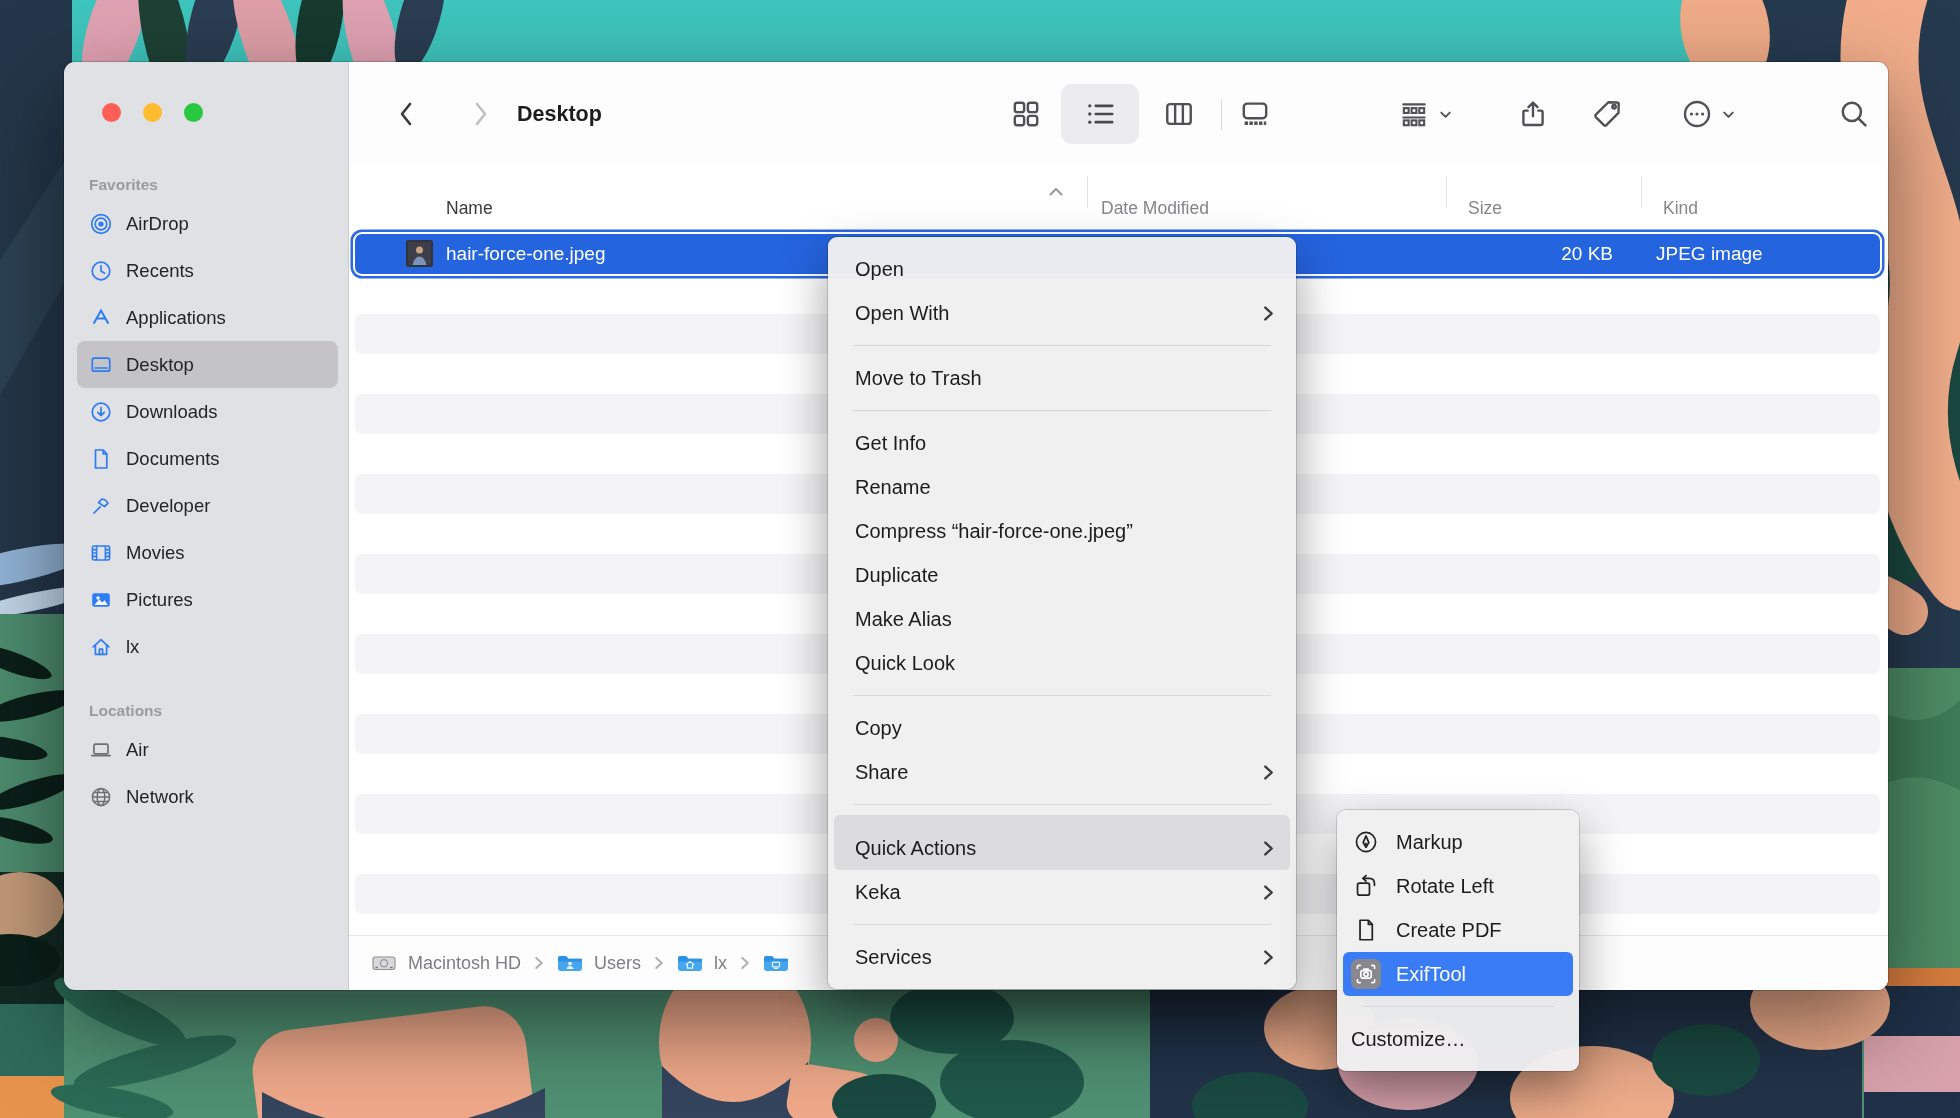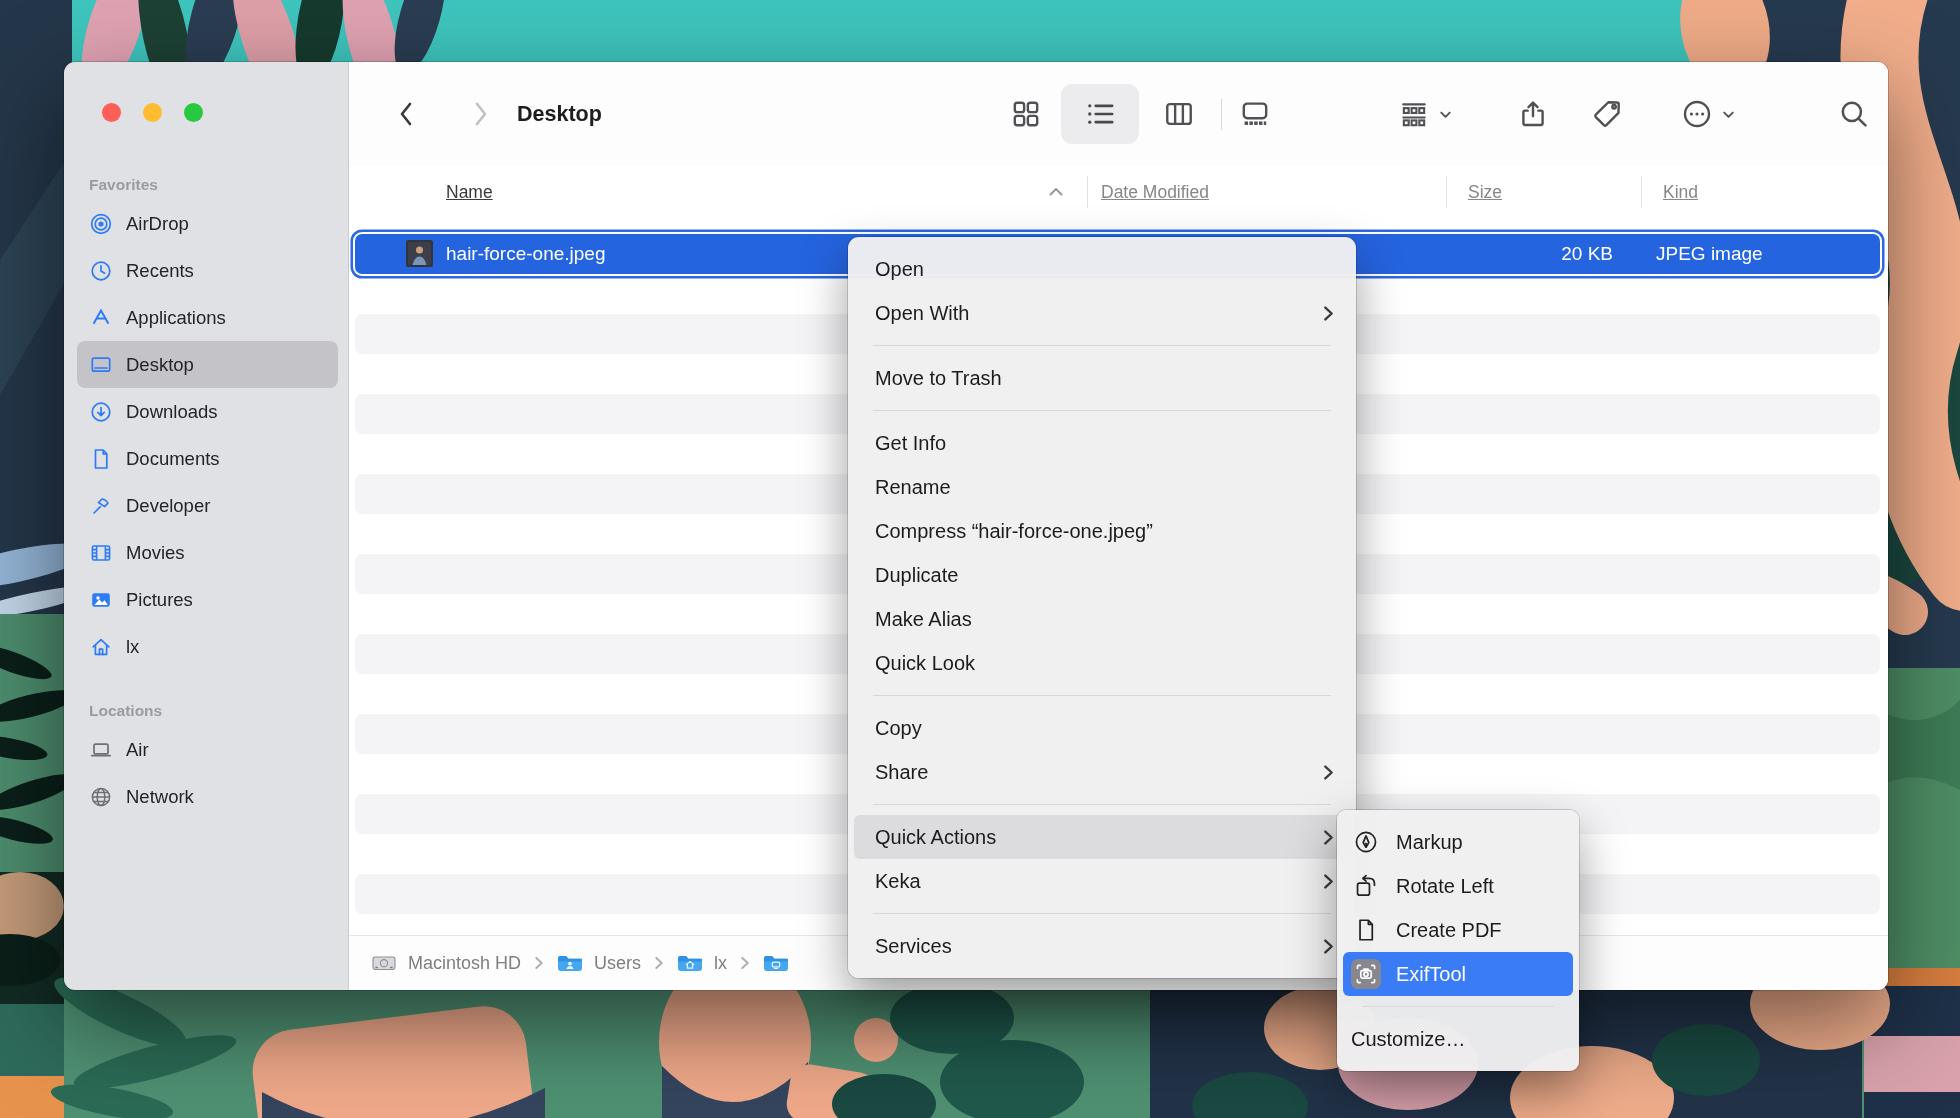--- a/index.html
+++ b/index.html
@@ -32,21 +32,21 @@
   
   .toolbar{position:absolute;left:0;top:0;right:0;height:104px;background:#FDFDFD;border-bottom:1px solid #E8E8EA;}
   .tb{position:absolute;top:0;height:104px;display:flex;align-items:center;justify-content:center;}
   .tb svg{flex:none;}
   .win-title{position:absolute;left:168px;top:0;line-height:104px;font-size:21.5px;font-weight:700;color:#1d1d1f;}
   .seg-sel{position:absolute;left:712px;top:22px;width:78px;height:60px;background:#ECECEE;border-radius:11px;}
   .tb-divider{position:absolute;left:872px;top:37px;width:1px;height:31px;background:#D9D9DB;}
 
   
   .colheader{position:absolute;top:104px;left:0;right:0;height:52px;background:#fff;border-bottom:1px solid #E4E4E6;}
-  .ch-label{position:absolute;top:0;line-height:52px;font-size:17.5px;color:#86868B;white-space:nowrap;text-decoration:underline;}
+  .ch-label{position:absolute;top:16px;line-height:52px;font-size:17.5px;color:#86868B;white-space:nowrap;}
   .ch-label.first{color:#3A3A3E;}
   .ch-div{position:absolute;top:10px;width:1px;height:32px;background:#E2E2E4;}
   .sort-caret{position:absolute;left:697px;top:17px;}
 
   
   .list{position:absolute;top:156px;left:0;right:0;bottom:54px;overflow:hidden;padding-top:16px;background:#fff;}
   .row{height:40px;margin:0 8px 0 6px;border-radius:7px;position:relative;}
   .row.stripe{background:#F4F4F6;}
   .row.selected{background:#2564DF;box-shadow:0 0 0 2px #fff,0 0 0 4.5px #2A69E2;}
   .f-icon{position:absolute;left:51px;top:6px;width:27px;height:27px;}
@@ -60,25 +60,25 @@
   .pathbar{position:absolute;left:0;right:0;bottom:0;height:54px;background:#FDFDFD;border-top:1px solid #E7E7E9;
            display:flex;align-items:center;padding-left:22px;}
   .pb-item{display:flex;align-items:center;}
   .pb-icon{width:26px;height:24px;margin-right:11px;}
   .pb-label{font-size:18px;color:#7E7E83;white-space:nowrap;}
   .pb-sep{margin:0 13px;width:10px;height:14px;color:#AFAFB3;}
 
   
   .menu{position:absolute;background:rgba(240,240,241,.97);border-radius:9px;padding:10px 0;
         box-shadow:0 0 0 1px rgba(0,0,0,.15),0 20px 48px rgba(0,0,0,.38);z-index:10;}
-  #ctx{left:848px;top:237px;width:508px;border-radius:11px;}
+  #ctx{left:828px;top:237px;width:468px;}
   .mi{height:44px;display:flex;align-items:center;padding:0 22px 0 27px;font-size:20px;color:#1c1c1e;}
   .mi .grow{flex:1;}
   .mi .chev{color:#3C3C3E;}
-  .mi.hl{background:#DCDCDE;border-radius:6px;margin:0 6px;padding:0 16px 0 21px;}
+  .mi.hl{background:#DCDCDE;border-radius:6px;margin:0 6px;padding:11px 16px 0 21px;}
   .msep{height:1px;background:#D8D8D9;margin:10px 25px;}
 
   #qa{left:1337px;top:810px;width:242px;}
   .smi{height:44px;display:flex;align-items:center;padding:0 12px 0 14px;font-size:20px;color:#1c1c1e;}
   .smi .icon{width:30px;height:30px;flex:none;margin-right:15px;display:flex;align-items:center;justify-content:center;}
   .smi.sel{background:#3A7BF6;color:#fff;margin:0 6px;padding-left:8px;border-radius:6px;}
   .exif-badge{width:30px;height:30px;border-radius:7px;background:#87878D;}
 </style>
 </head>
 <body>

